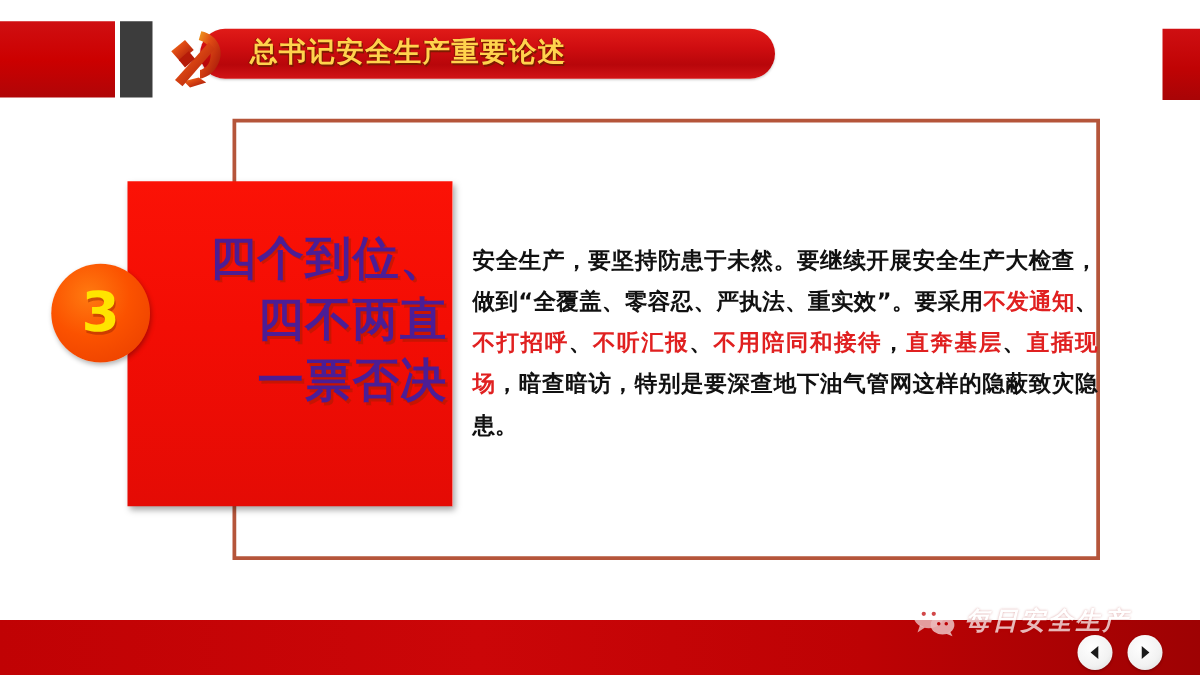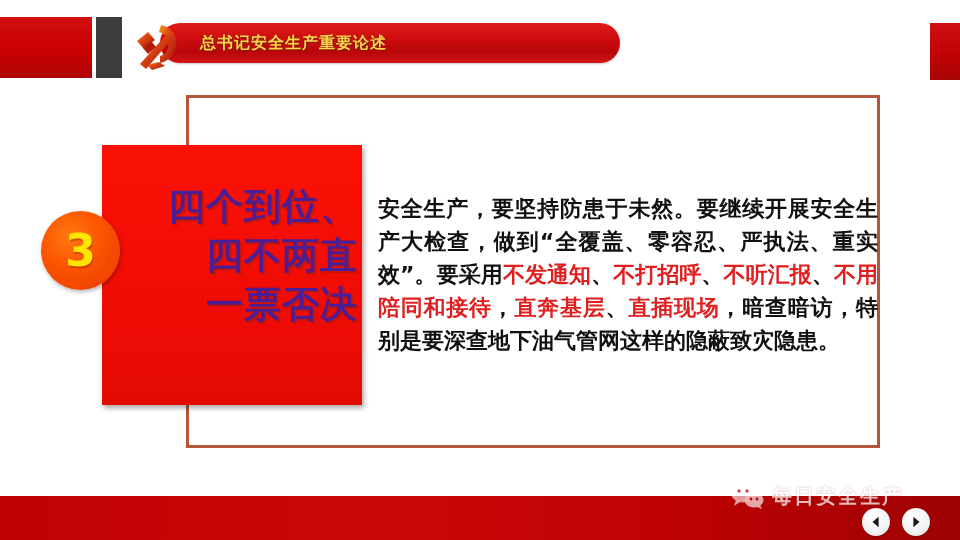--- a/index.html
+++ b/index.html
@@ -62,21 +62,21 @@
     z-index: 3;
   }
   .hdr-banner-text {
     position: absolute;
     left: 200px; top: 26px;
     width: 420px;
     height: 34px;
     line-height: 34px;
     z-index: 5;
     color: #ffd34d;
-    font-size: 16px;
+    font-size: 22px;
     font-weight: bold;
     letter-spacing: 1px;
     text-shadow: 1px 1px 0 #7d1a00, -1px 0 0 rgba(120,20,0,.6);
     white-space: nowrap;
   }
 
   
   .content-frame {
     position: absolute;
     left: 186px; top: 95px;
@@ -133,21 +133,21 @@
     font-weight: bold;
     text-shadow: 1px 2px 0 rgba(160,40,0,0.5);
   }
 
   
   .body-text {
     position: absolute;
     left: 378px; top: 192px;
     width: 500px;
     z-index: 6;
-    font-size: 22px;
+    font-size: 18px;
     font-weight: bold;
     line-height: 33px;
     color: #111111;
     letter-spacing: 0px;
     text-align: justify;
   }
   .body-text .hl { color: #e02020; }
 
   
   .bottom-band {
@@ -160,20 +160,21 @@
   
   .watermark {
     position: absolute;
     left: 730px; top: 478px;
     width: 220px; height: 36px;
     z-index: 10;
     display: flex;
     align-items: center;
     gap: 8px;
     opacity: 0.72;
+    font-style: italic;
   }
   .wm-logo { width: 34px; height: 28px; flex: 0 0 auto; }
   .wm-text {
     color: #ffffff;
     font-size: 20px;
     font-weight: bold;
     letter-spacing: 2px;
     text-shadow: 0 0 2px rgba(160,0,0,.5);
     white-space: nowrap;
   }

